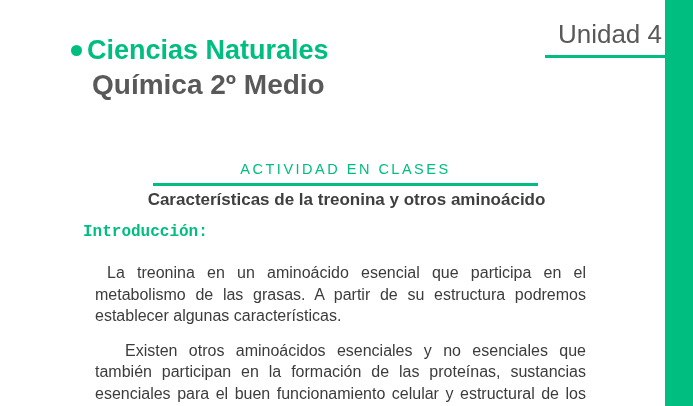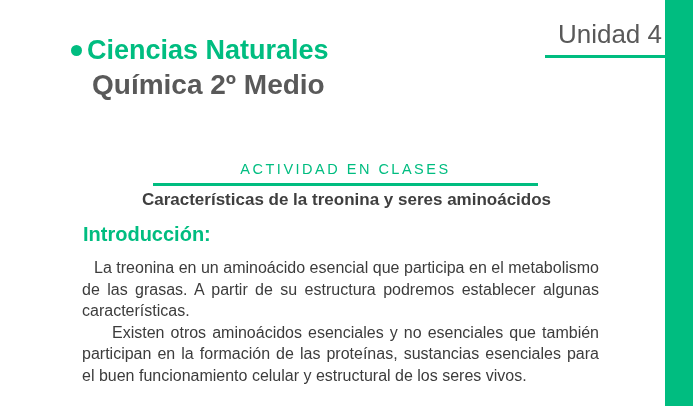--- a/index.html
+++ b/index.html
@@ -73,25 +73,25 @@
   }
   .activity-title{
     position:absolute;top:190px;left:14px;width:665px;
     margin:0;text-align:center;
     color:#3F3F3F;font-size:17px;font-weight:bold;
     white-space:nowrap;
   }
   
   .content{position:absolute;left:82px;top:223px;width:517px;}
   .section-heading{
-    margin:0 0 11px 1px;
-    color:var(--green);font-size:20px;font-weight:bold;
+    margin:0 0 21px 1px;
+    color:var(--green);font-size:16px;font-weight:bold;font-family:Liberation Mono, monospace;
   }
   .para{
-    margin:0;color:var(--dark);
+    margin:13px;color:var(--dark);
     font-size:16px;line-height:21.5px;
     text-align:justify;
   }
   .indent-sm{text-indent:12px;}
   .indent-lg{text-indent:30px;}
 </style>
 </head>
 <body>
 
 <div class="page">
@@ -110,21 +110,21 @@
     <div class="meta">
       <div class="unit">Unidad 4</div>
       <div class="meta-rule"></div>
     </div>
   </header>
 
   <div class="banner-wrap">
     <span class="banner">ACTIVIDAD EN CLASES</span>
   </div>
 
-  <h2 class="activity-title">Características de la treonina y seres aminoácidos</h2>
+  <h2 class="activity-title">Características de la treonina y otros aminoácido</h2>
 
   <section class="content">
     <h3 class="section-heading">Introducción:</h3>
     <p class="para indent-sm">La treonina en un aminoácido esencial que participa en el metabolismo de las grasas. A partir de su estructura podremos establecer algunas características.</p>
     <p class="para indent-lg">Existen otros aminoácidos esenciales y no esenciales que también participan en la formación de las proteínas, sustancias esenciales para el buen funcionamiento celular y estructural de los seres vivos.</p>
   </section>
 
 </div>
 
 </body></html>

